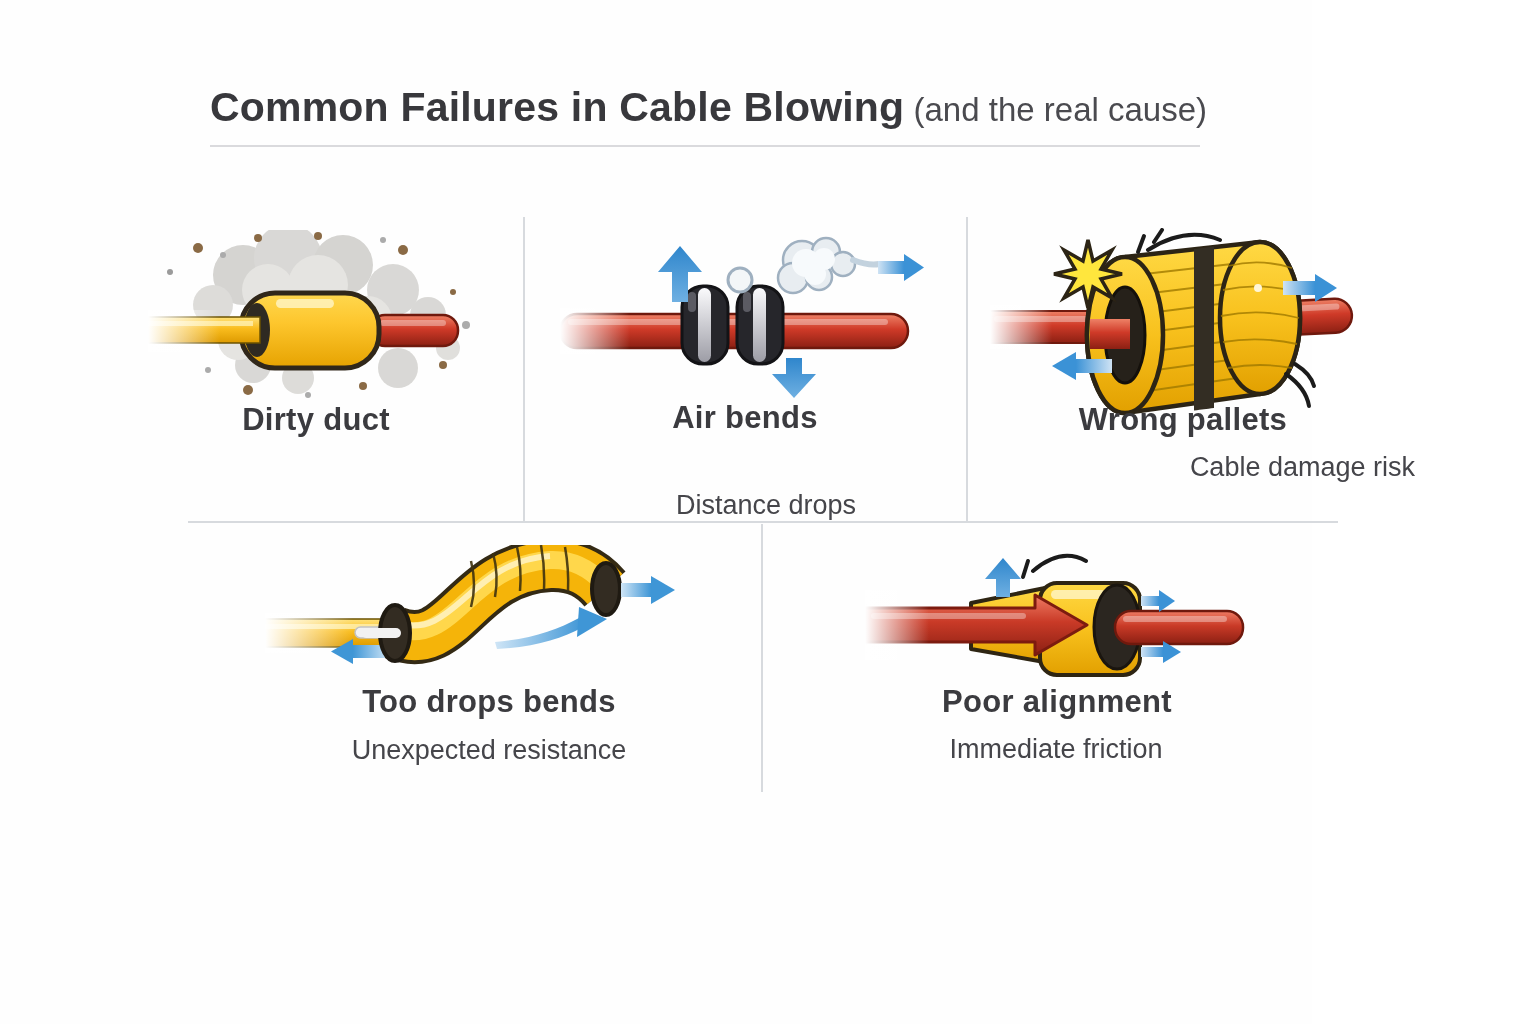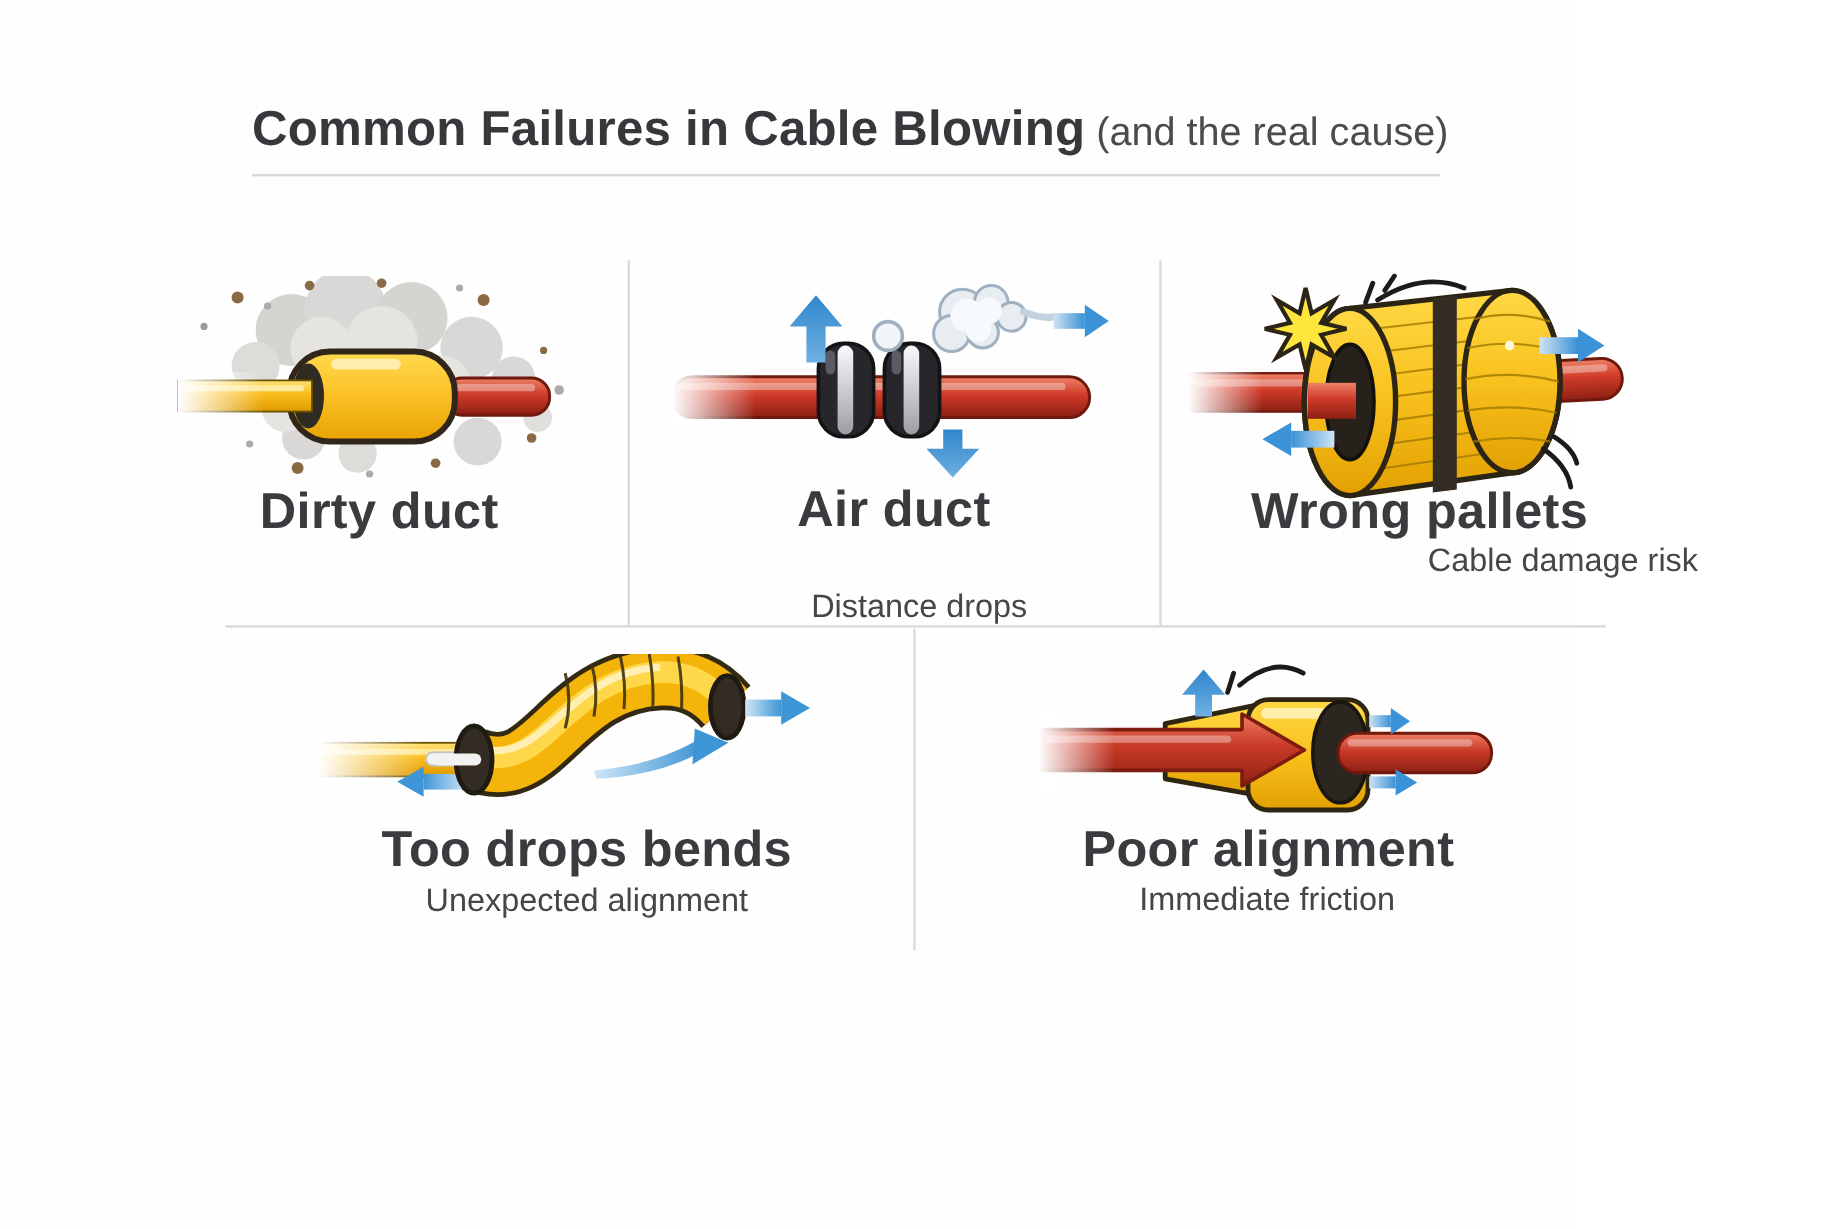--- a/index.html
+++ b/index.html
@@ -19,21 +19,21 @@
   .v3 { left:761px; top:524px; width:2px; height:268px; }
 
   .illus { position:absolute; }
   .i1 { left:148px; top:230px; }
   .i2 { left:560px; top:230px; }
   .i3 { left:990px; top:228px; }
   .i4 { left:265px; top:545px; }
   .i5 { left:865px; top:545px; }
 
   .panel-label { position:absolute; width:460px; text-align:center; transform:translateX(-50%);
-                 color:#3b3b3f; font-size:42px; font-weight:700; letter-spacing:.3px; white-space:nowrap; }
+                 color:#3b3b3f; font-size:31px; font-weight:700; letter-spacing:.3px; white-space:nowrap; }
   .panel-sub   { position:absolute; width:460px; text-align:center; transform:translateX(-50%);
                  color:#45454a; font-size:27px; font-weight:400; white-space:nowrap; }
 
   .brand { position:absolute; left:767px; top:818px; transform:translateX(-50%);
            color:#3f3f44; font-size:41px; font-weight:700; letter-spacing:1px; }
 </style>
 </head>
 <body>
 
 <div class="stage">
@@ -371,26 +371,26 @@
       <polygon points="294,45 310,56 294,67" fill="#3b92d6"></polygon>
     </g>
     <g>
       <rect x="276" y="102" width="22" height="10" fill="url(#g5bt)"></rect>
       <polygon points="298,96 316,107 298,118" fill="#3b92d6"></polygon>
     </g>
   </svg>
 
   <div class="panel-label" style="left:316px; top:402px;">Dirty duct</div>
 
-  <div class="panel-label" style="left:745px; top:400px;">Air duct</div>
+  <div class="panel-label" style="left:745px; top:400px;">Air bends</div>
   <div class="panel-sub" style="left:766px; top:452px;margin-top:38px;">Distance drops</div>
 
   <div class="panel-label" style="left:1183px; top:402px;">Wrong pallets</div>
   <div class="panel-sub" style="left:1185px; top:452px;text-align:right;">Cable damage risk</div>
 
   <div class="panel-label" style="left:489px; top:684px;">Too drops bends</div>
-  <div class="panel-sub" style="left:489px; top:735px;">Unexpected alignment</div>
+  <div class="panel-sub" style="left:489px; top:735px;">Unexpected resistance</div>
 
   <div class="panel-label" style="left:1057px; top:684px;">Poor alignment</div>
   <div class="panel-sub" style="left:1056px; top:734px;">Immediate friction</div>
 
 
 </div>
 
 </body></html>

